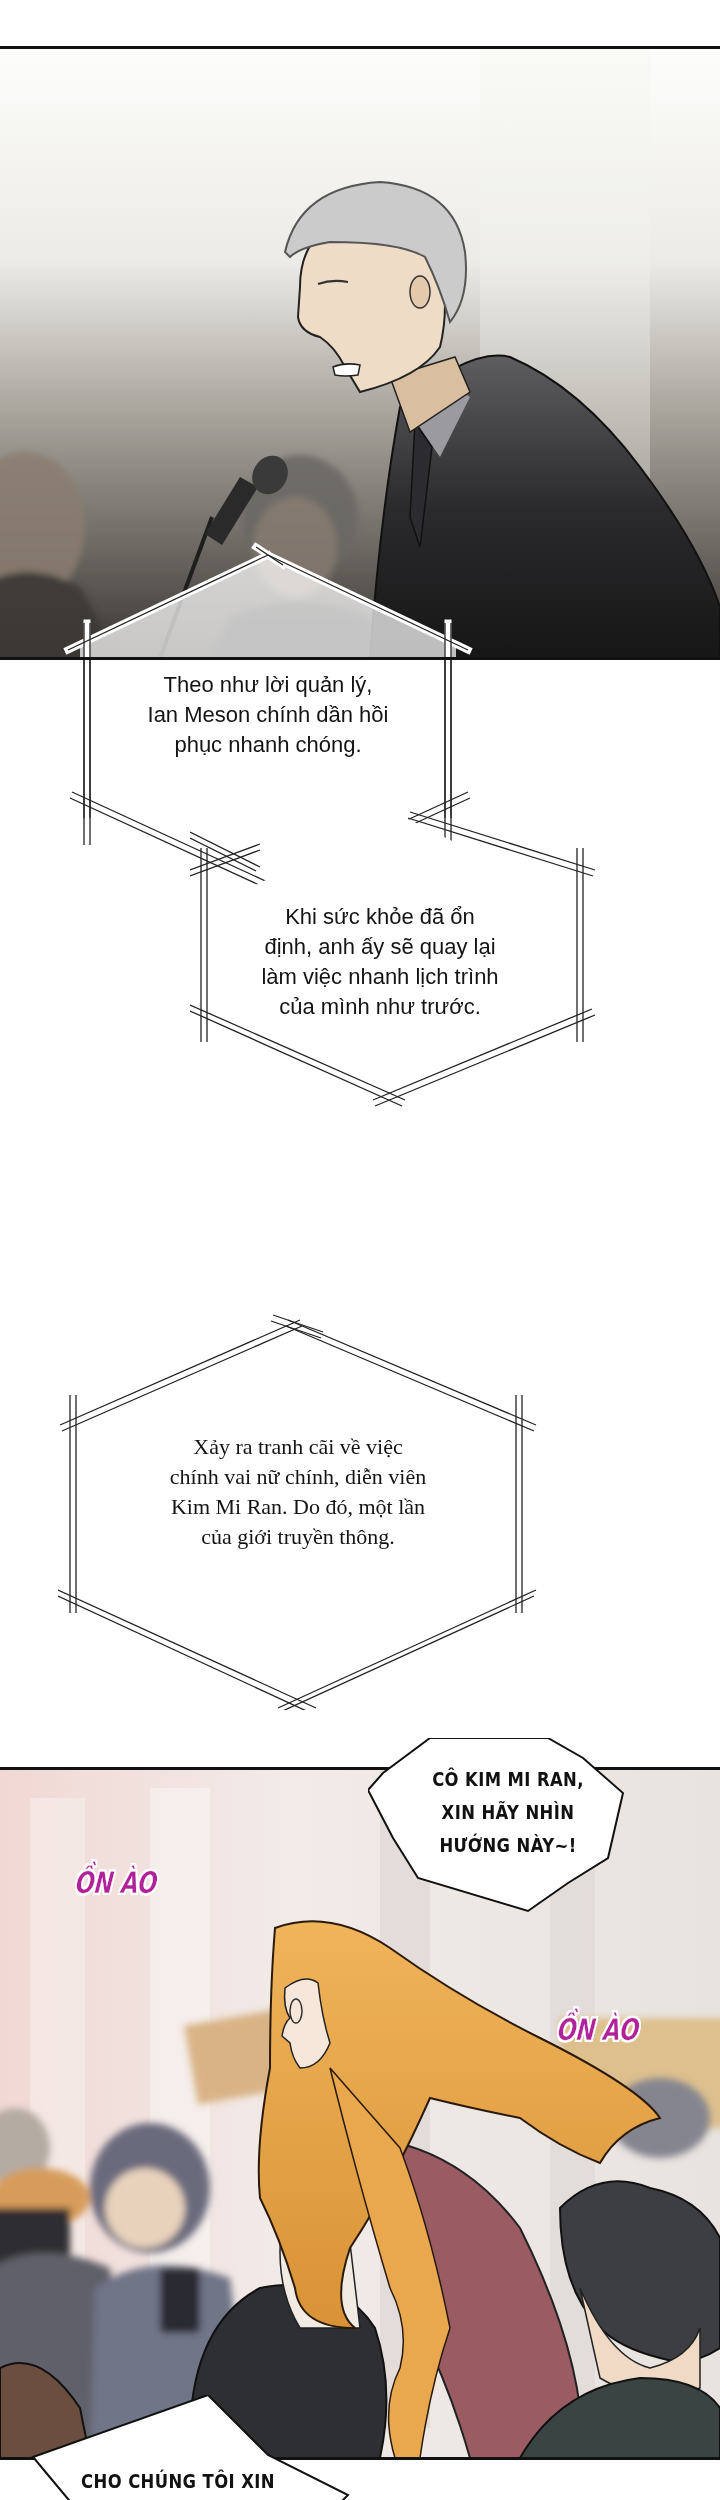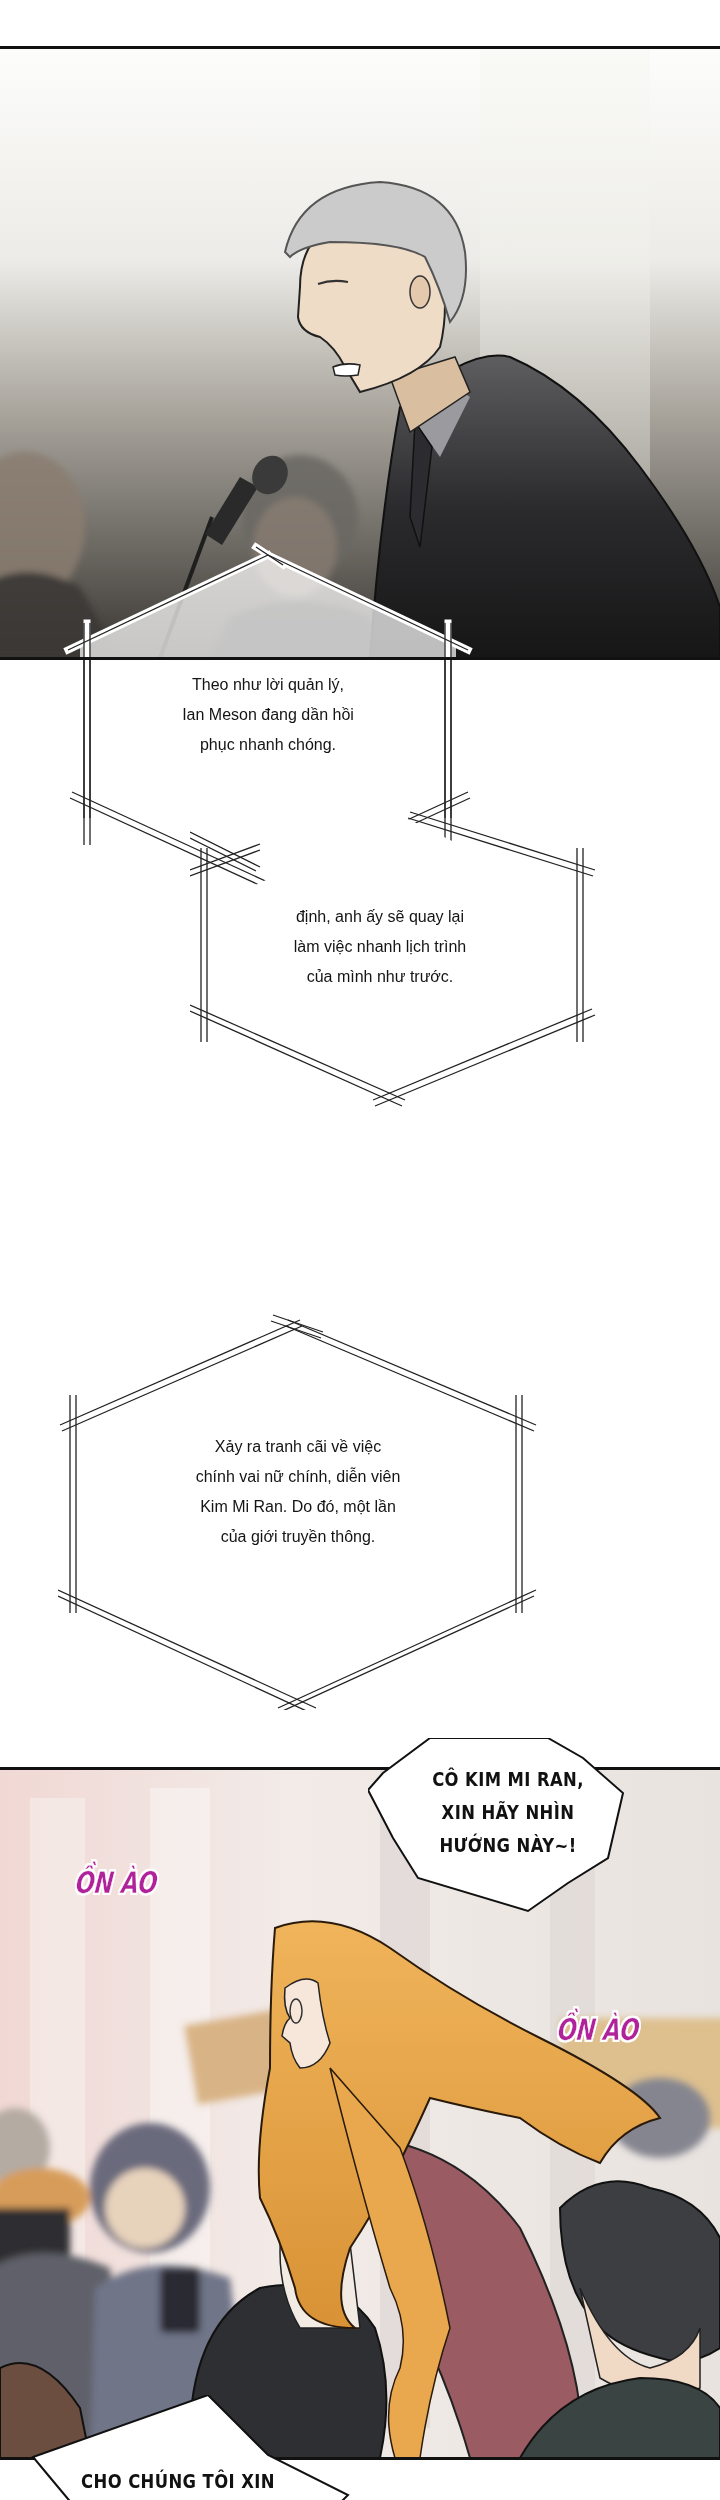--- a/index.html
+++ b/index.html
@@ -11,21 +11,21 @@
   .abs { position: absolute; }
   .panel { position: absolute; left: 0; width: 720px; overflow: hidden; }
   .panel svg { position: absolute; left: 0; top: 0; }
   .panel-border-top, .panel-border-bottom {
     position: absolute; left: 0; width: 720px; height: 3px; background: #111;
   }
   .hexbox { position: absolute; }
   .hexbox svg { position: absolute; left: 0; top: 0; overflow: visible; }
   .narration {
     position: absolute; text-align: center; color: #141414;
-    font-family: "Liberation Sans", sans-serif; font-size: 16px; line-height: 30px;
+    font-family: "Liberation Sans", sans-serif; font-size: 22px; line-height: 30px;
   }
   .narration span { display: block; white-space: nowrap; }
   .bubble-text {
     position: absolute; text-align: center; color: #111;
     font-family: "DejaVu Sans", sans-serif; font-weight: bold;
     font-size: 20px; line-height: 33px; letter-spacing: 0.5px;
     transform: scaleX(0.82); transform-origin: center;
   }
   .bubble-text span { display: block; white-space: nowrap; }
   .sfx {
@@ -125,21 +125,21 @@
     <line x1="451" y1="-40" x2="451" y2="158"></line>
 
     <polyline points="70,138 270,230"></polyline>
       <polyline points="72,132 272,224"></polyline>
     <polyline points="470,138 270,230"></polyline>
       <polyline points="468,132 268,224"></polyline>
   </g>
 </svg>
 <div class="narration" style="left:98px; top:670px; width:340px;">
   <span>Theo như lời quản lý,</span>
-  <span>Ian Meson đang dần hồi</span>
+  <span>Ian Meson chính dần hồi</span>
   <span>phục nhanh chóng.</span>
 </div>
 
 <svg class="abs" width="420" height="300" viewBox="0 0 420 300" style="left:190px; top:810px;">
   <polygon points="210,5 14,100 14,205 210,298 400,205 400,100" fill="#ffffff"></polygon>
   <g fill="none" stroke="#222" stroke-width="1.3">
 
     <line x1="0" y1="22" x2="70" y2="57"></line>
       <line x1="0" y1="28" x2="66" y2="61"></line>
     <line x1="0" y1="60" x2="70" y2="34"></line>
@@ -152,20 +152,21 @@
     <line x1="387" y1="38" x2="387" y2="232"></line>
       <line x1="393" y1="38" x2="393" y2="232"></line>
 
     <line x1="0" y1="195" x2="215" y2="290"></line>
       <line x1="0" y1="201" x2="212" y2="296"></line>
     <line x1="405" y1="205" x2="185" y2="296"></line>
       <line x1="402" y1="199" x2="183" y2="290"></line>
   </g>
 </svg>
 <div class="narration" style="left:230px; top:902px; width:300px;">
+  <span>Khi sức khỏe đã ổn</span>
   <span>định, anh ấy sẽ quay lại</span>
   <span>làm việc nhanh lịch trình</span>
   <span>của mình như trước.</span>
 </div>
 
 <svg class="abs" width="480" height="400" viewBox="0 0 480 400" style="left:58px; top:1310px;">
   <polygon points="240,12 16,110 16,285 240,392 460,285 460,110" fill="#ffffff"></polygon>
   <g fill="none" stroke="#222" stroke-width="1.3">
 
     <line x1="242" y1="10" x2="2" y2="115"></line>
@@ -179,21 +180,21 @@
       <line x1="18" y1="85" x2="18" y2="303"></line>
     <line x1="458" y1="85" x2="458" y2="303"></line>
       <line x1="464" y1="85" x2="464" y2="303"></line>
 
     <line x1="0" y1="280" x2="258" y2="398"></line>
       <line x1="0" y1="286" x2="255" y2="404"></line>
     <line x1="478" y1="280" x2="220" y2="398"></line>
       <line x1="476" y1="286" x2="218" y2="404"></line>
   </g>
 </svg>
-<div class="narration" style="left:108px; top:1432px; width:380px;">
+<div class="narration" style="left:108px; top:1432px; width:380px;font-family:Liberation Serif, serif;">
   <span>Xảy ra tranh cãi về việc</span>
   <span>chính vai nữ chính, diễn viên</span>
   <span>Kim Mi Ran. Do đó, một lần</span>
   <span>của giới truyền thông.</span>
 </div>
 
 <div class="panel" style="top:1768px; height:690px;">
   <svg width="720" height="690" viewBox="0 0 720 690">
     <defs>
       <linearGradient id="bg2" x1="0" y1="0" x2="1" y2="0">

